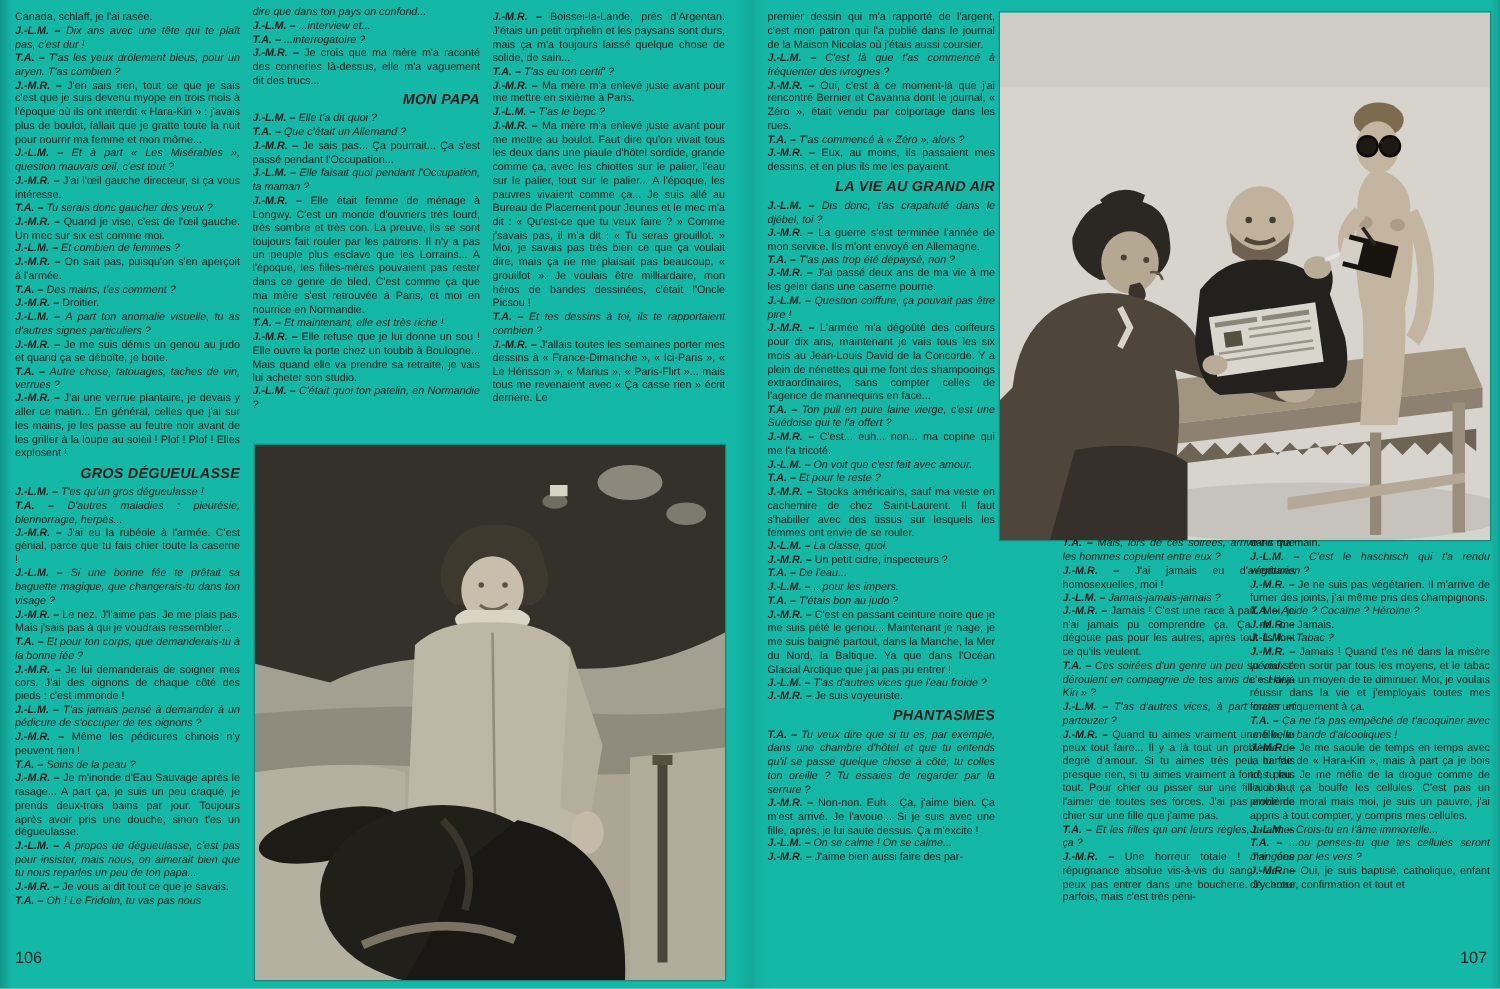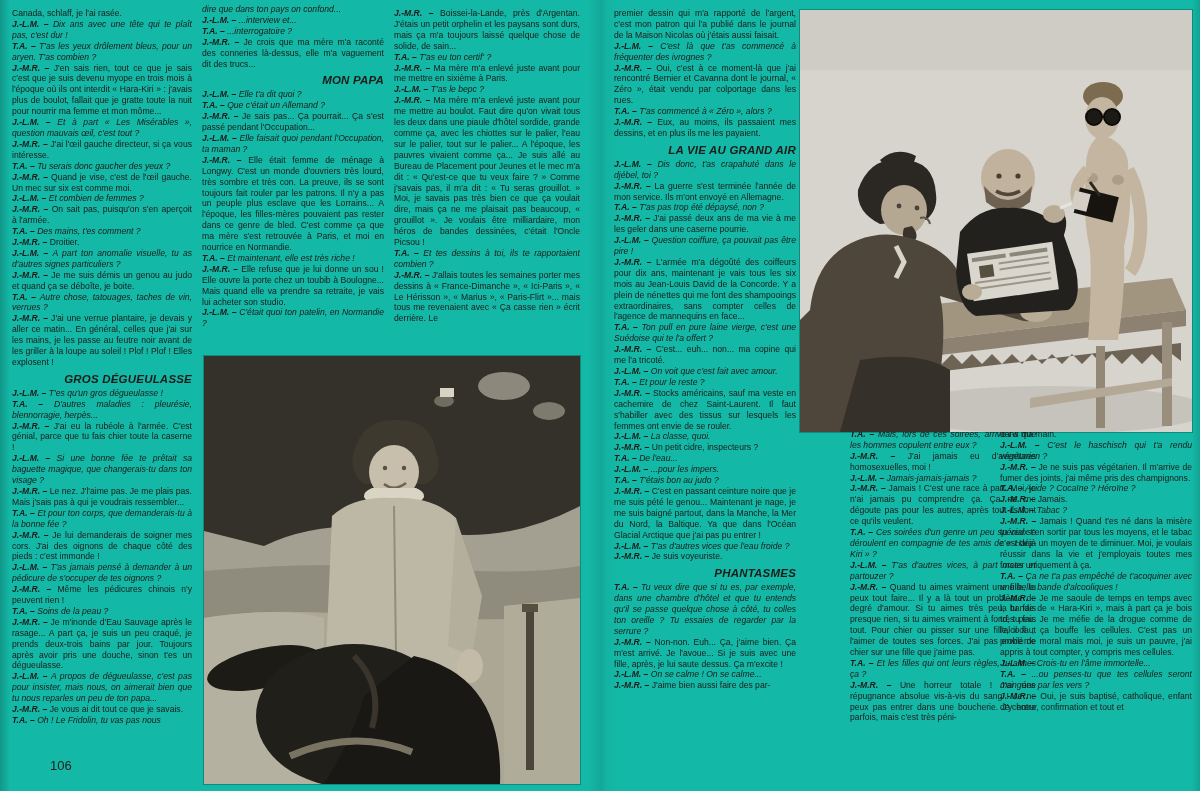--- a/index.html
+++ b/index.html
@@ -22,21 +22,21 @@
   .col p{margin:0;}
   .col p.q{font-style:italic;}
   .col p.a{font-style:normal;}
   .sp{font-weight:bold;font-style:italic;}
   .hd{
     font-weight:bold;font-style:italic;text-align:right;
     font-size:11.5px;letter-spacing:.2px;margin:6px 0 3px 0 !important;
   }
   .photo{position:absolute;box-shadow:0 0 0 1px rgba(0,0,0,.25);}
   .photo svg{display:block;}
-  .pageno{position:absolute;font-size:13px;color:#23221f;margin-left:38px;}
+  .pageno{position:absolute;font-size:13px;color:#23221f;}
   #pn-left{left:12px;top:758px;}
   #pn-right{left:1168px;top:758px;}
 </style>
 </head>
 <body>
 
 <div class="spread">
   <div class="edge-l"></div>
   <div class="edge-r"></div>
   <div class="gutter"></div>
@@ -129,21 +129,21 @@
         <path d="M210,300 Q300,320 296,428 L120,428 Q150,380 160,340 Z" fill="#1a1814"></path>
         <path d="M86,400 Q150,372 208,396" stroke="#7b7361" stroke-width="7" fill="none"></path>
         <path d="M150,300 Q180,330 168,372" stroke="#3a352c" stroke-width="6" fill="none"></path>
       </g>
       <rect x="322" y="252" width="8" height="162" fill="#4a443a"></rect>
       <rect x="318" y="248" width="16" height="8" fill="#55503f"></rect>
     </svg>
   </div>
 
   <div class="col" style="left:614px;top:8px;width:182px;height:745px;">
-      <p class="a">premier dessin qui m'a rapporté de l'argent, c'est mon patron qui l'a publié dans le journal de la Maison Nicolas où j'étais aussi faisait.</p>
+      <p class="a">premier dessin qui m'a rapporté de l'argent, c'est mon patron qui l'a publié dans le journal de la Maison Nicolas où j'étais aussi coursier.</p>
       <p class="q"><span class="sp">J.-L.M. – </span>C'est là que t'as commencé à fréquenter des ivrognes ?</p>
       <p class="a"><span class="sp">J.-M.R. – </span>Oui, c'est à ce moment-là que j'ai rencontré Bernier et Cavanna dont le journal, « Zéro », était vendu par colportage dans les rues.</p>
       <p class="q"><span class="sp">T.A. – </span>T'as commencé à « Zéro », alors ?</p>
       <p class="a"><span class="sp">J.-M.R. – </span>Eux, au moins, ils passaient mes dessins, et en plus ils me les payaient.</p>
       <p class="hd">LA VIE AU GRAND AIR</p>
       <p class="q"><span class="sp">J.-L.M. – </span>Dis donc, t'as crapahuté dans le djébel, toi ?</p>
       <p class="a"><span class="sp">J.-M.R. – </span>La guerre s'est terminée l'année de mon service. Ils m'ont envoyé en Allemagne.</p>
       <p class="q"><span class="sp">T.A. – </span>T'as pas trop été dépaysé, non ?</p>
       <p class="a"><span class="sp">J.-M.R. – </span>J'ai passé deux ans de ma vie à me les geler dans une caserne pourrie.</p>
       <p class="q"><span class="sp">J.-L.M. – </span>Question coiffure, ça pouvait pas être pire !</p>

